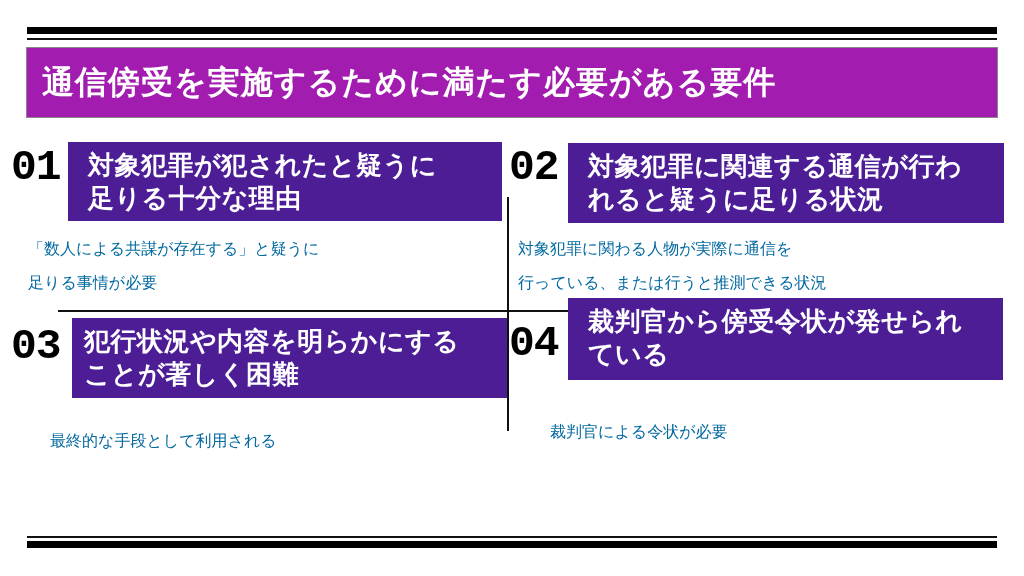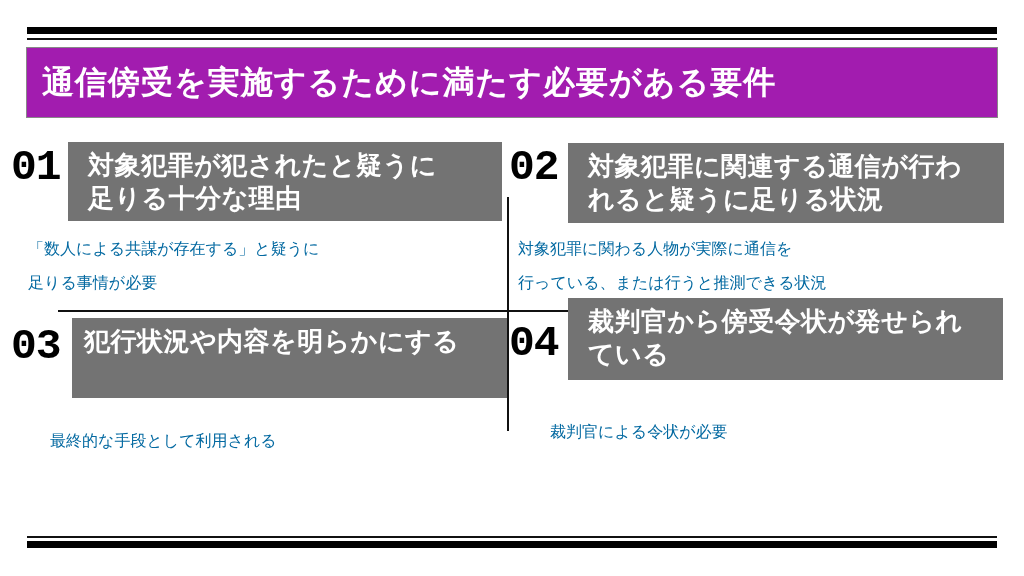--- a/index.html
+++ b/index.html
@@ -7,21 +7,21 @@
          font-family:"DejaVu Sans", "Liberation Sans", sans-serif; color:#1a1a1a; }
   .abs { position:absolute; }
   .rule-thick { background:#000; height:7px; }
   .rule-thin { background:#111; height:2px; }
   .title-box { background:#a21caf; left:27px; top:48px; width:970px; height:69px;
                box-shadow:0 0 0 1px #888; }
   .title-text { position:absolute; left:15px; top:13px; color:#fff; font-size:32px;
                 font-weight:bold; letter-spacing:1px; white-space:nowrap; }
   .num { font-family:Liberation Mono, monospace; font-weight:bold; font-size:43px;
          color:#000; letter-spacing:-1px; line-height:1; }
-  .hbox { background:#737373; color:#fff; font-weight:bold; font-size:26px; line-height:33px;
+  .hbox { background:#4c1d95; color:#fff; font-weight:bold; font-size:26px; line-height:33px;
           box-sizing:border-box; padding:7px 0 0 20px; letter-spacing:0.5px; }
   .desc { font-size:16px; line-height:34px; color:#0369a1; white-space:nowrap; }
   .vline { background:#111; width:2px; }
   .hline { background:#111; height:2px; }
 </style>
 </head>
 <body>
 
 <div class="abs rule-thick" style="left:27px; top:27px; width:970px;"></div>
 <div class="abs rule-thin" style="left:27px; top:38px; width:970px;"></div>
@@ -49,20 +49,21 @@
   <div>れると疑うに足りる状況</div>
 </div>
 <div class="abs desc" style="left:518px; top:232px;">
   <div>対象犯罪に関わる人物が実際に通信を</div>
   <div>行っている、または行うと推測できる状況</div>
 </div>
 
 <div class="abs num" style="left:11px; top:325px;">03</div>
 <div class="abs hbox" style="left:72px; top:318px; width:435px; height:80px; padding-left:12px;">
   <div>犯行状況や内容を明らかにする</div>
+  <div>ことが著しく困難</div>
 </div>
 <div class="abs desc" style="left:50px; top:424px;">
   <div>最終的な手段として利用される</div>
 </div>
 
 <div class="abs num" style="left:509px; top:322px;">04</div>
 <div class="abs hbox" style="left:568px; top:298px; width:435px; height:82px;">
   <div>裁判官から傍受令状が発せられ</div>
   <div>ている</div>
 </div>

